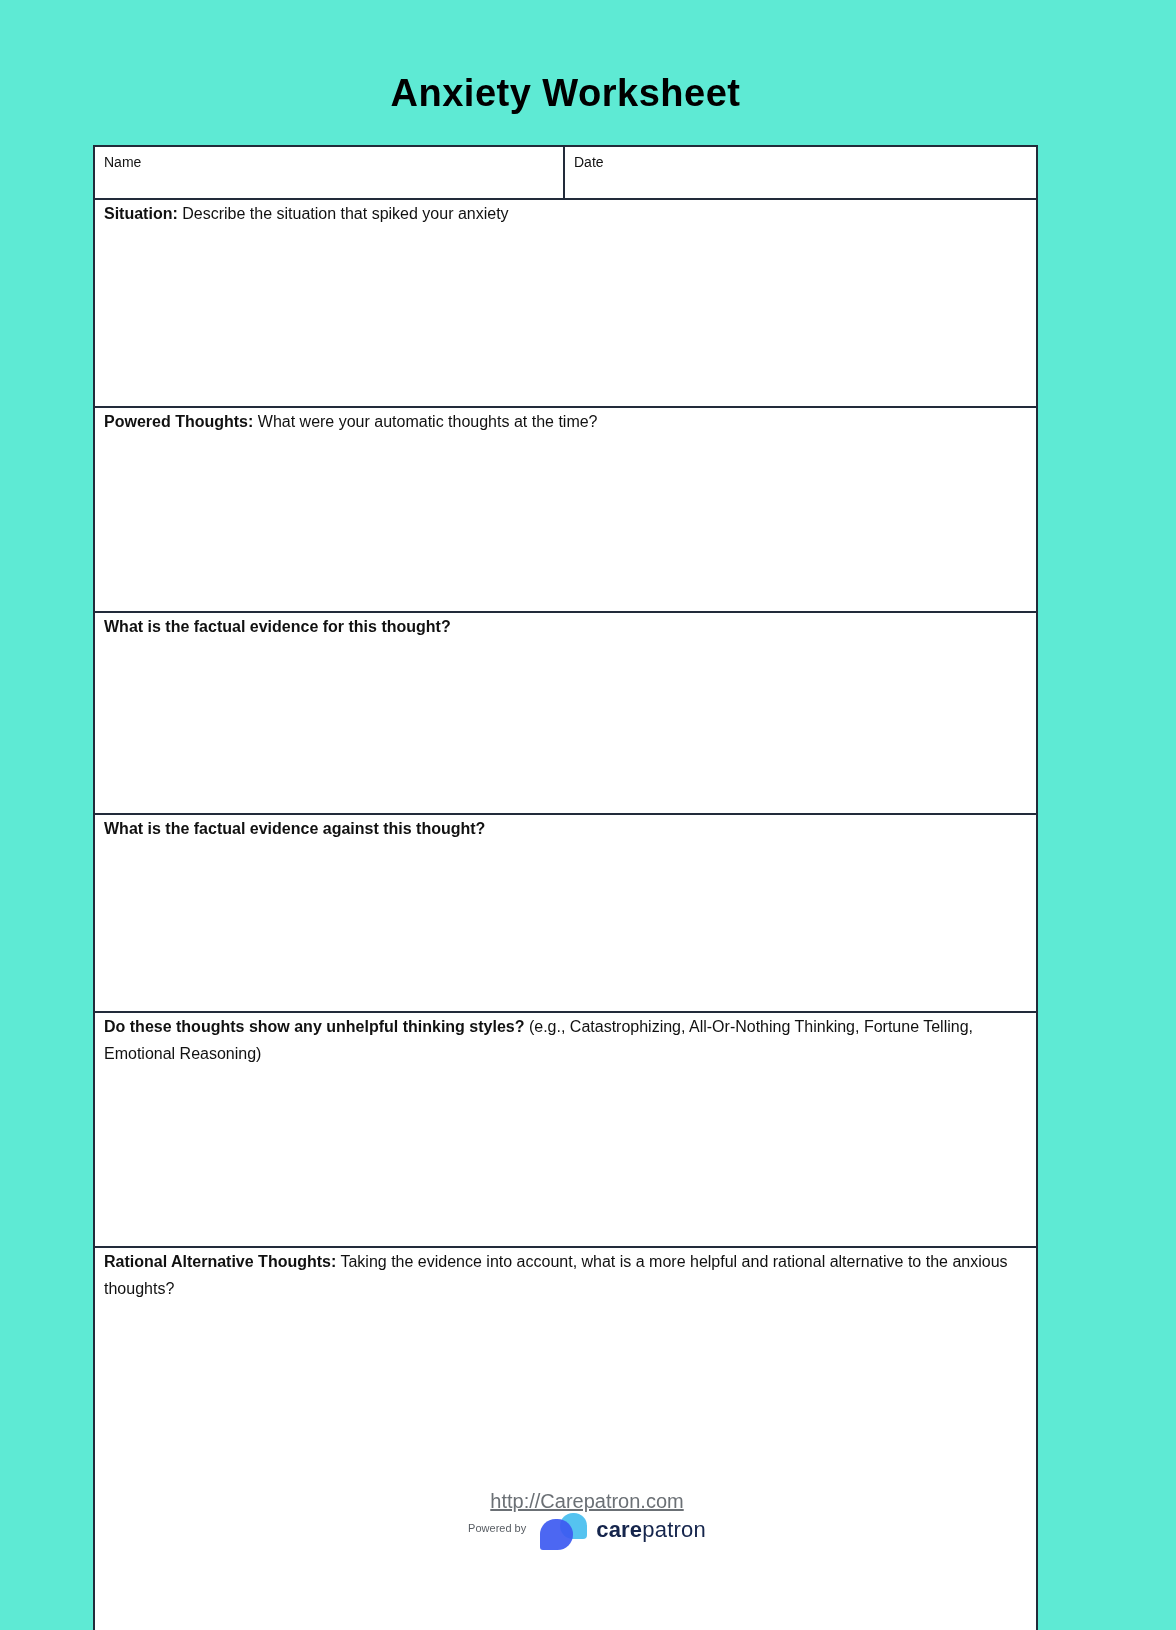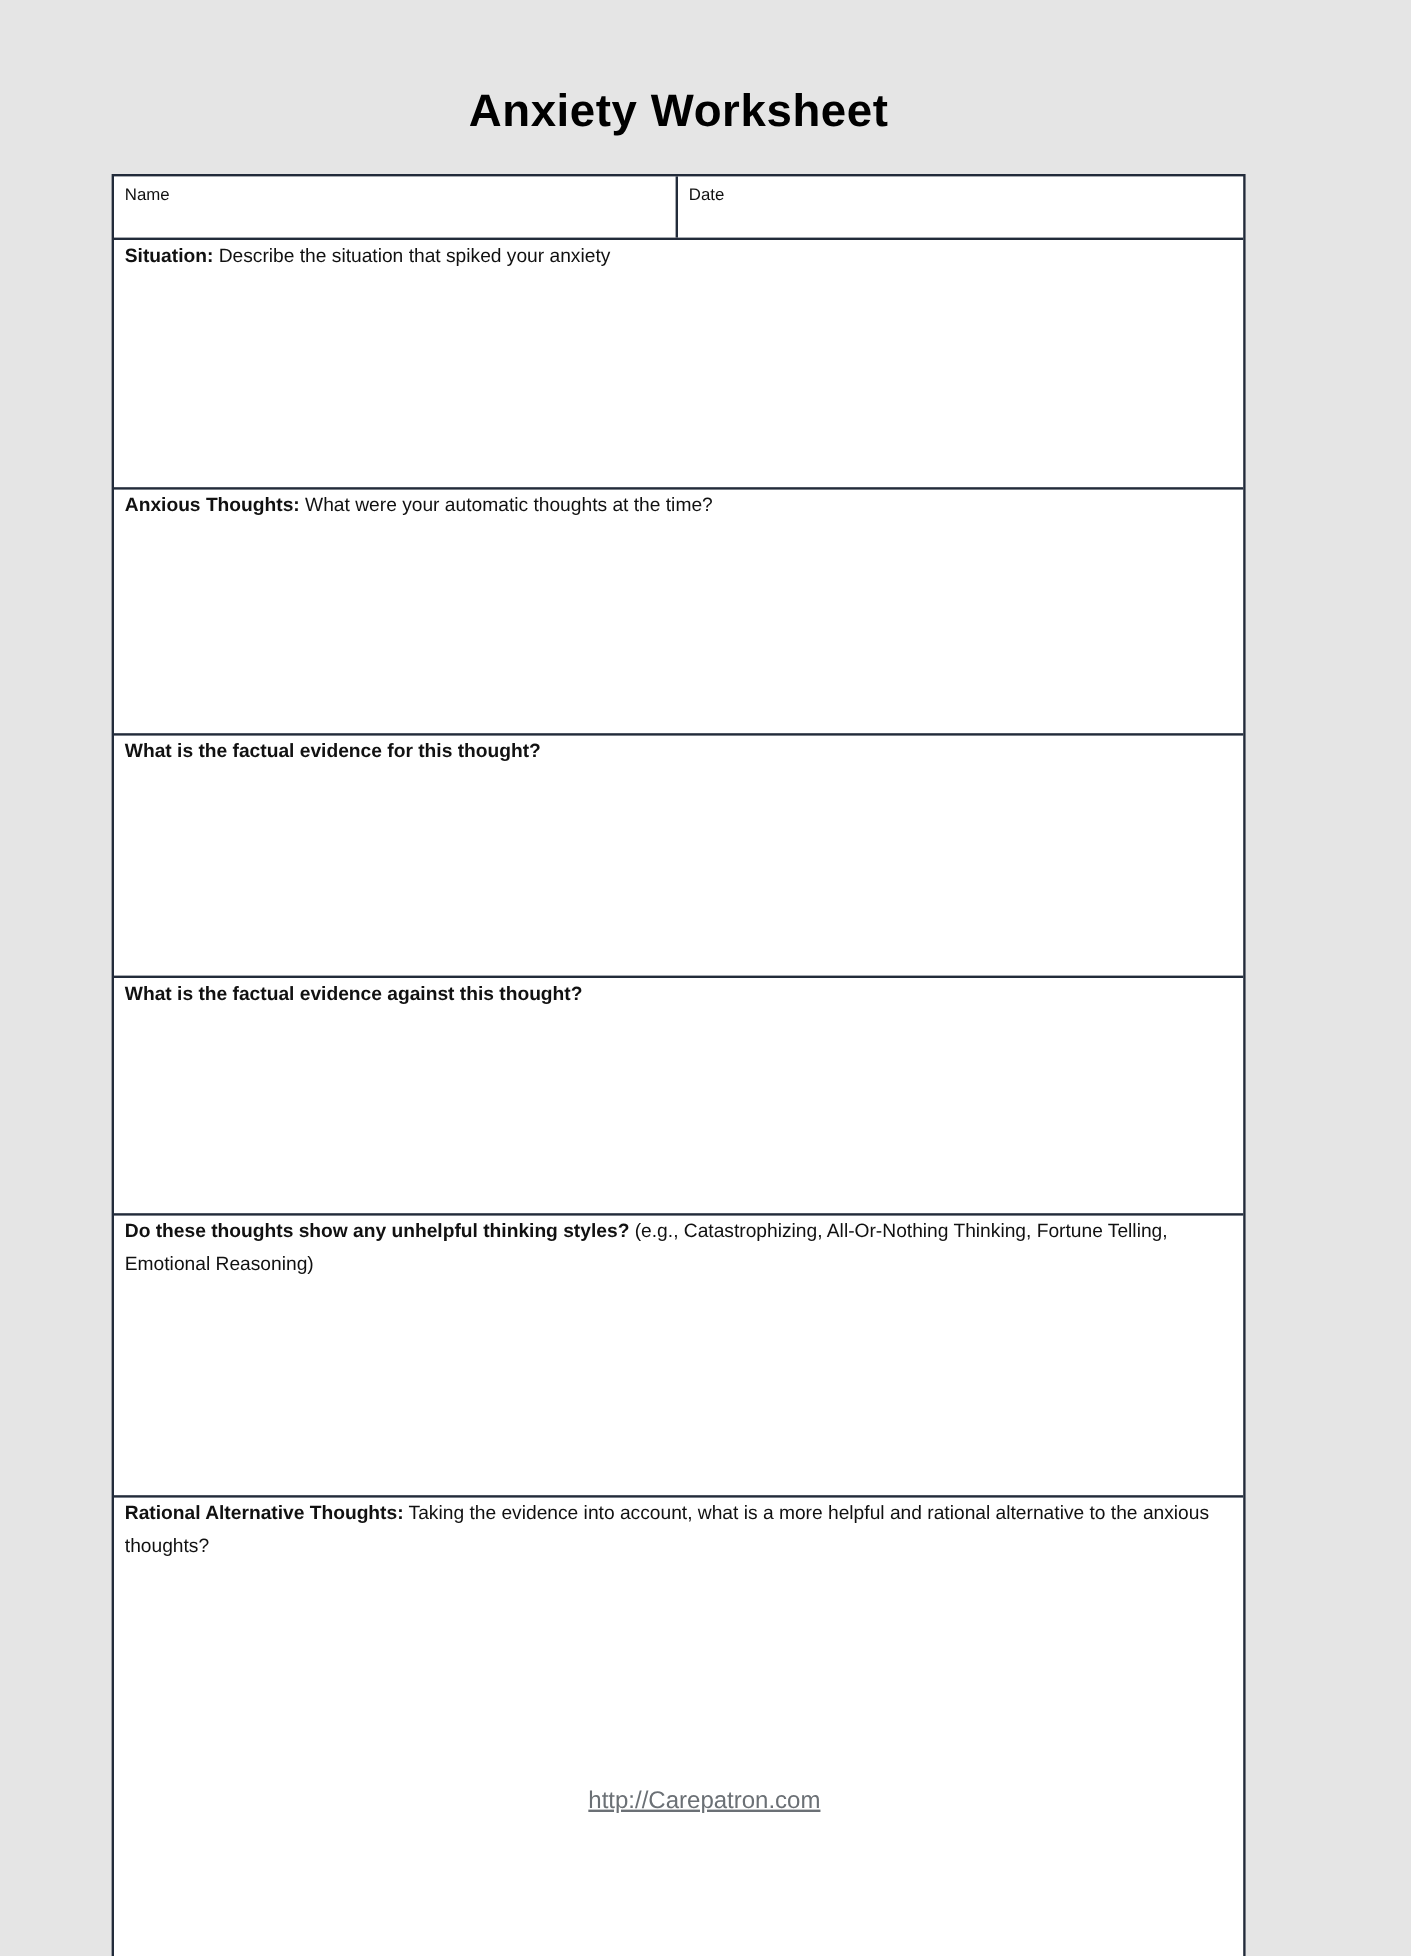--- a/index.html
+++ b/index.html
@@ -14,21 +14,21 @@
   * { margin: 0; padding: 0; box-sizing: border-box; }
   html, body { background: #ffffff; }
   body {
     font-family: "Liberation Sans", sans-serif;
     color: var(--text);
   }
   .page {
     position: relative;
     width: 1176px;
     height: 1630px;
-    background: #e5e5e5;
+    background: #5eead4;
     overflow: hidden;
   }
   .page-title {
     position: absolute;
     top: 72px;
     left: 93px;
     width: 945px;
     text-align: center;
     font-size: 38px;
     font-weight: bold;
@@ -162,21 +162,21 @@
     <div class="row r-situation">
       <p class="section-text">
         <span class="heading">Situation:</span>
         <span class="desc">Describe the situation that spiked your anxiety</span>
       </p>
       <div class="fill-area"></div>
     </div>
 
     <div class="row r-anxious">
       <p class="section-text">
-        <span class="heading">Anxious Thoughts:</span>
+        <span class="heading">Powered Thoughts:</span>
         <span class="desc">What were your automatic thoughts at the time?</span>
       </p>
       <div class="fill-area"></div>
     </div>
 
     <div class="row r-evidence-for">
       <p class="section-text">
         <span class="heading">What is the factual evidence for this thought?</span>
         <span class="desc"></span>
       </p>
@@ -204,15 +204,25 @@
         <span class="heading">Rational Alternative Thoughts:</span>
         <span class="desc">Taking the evidence into account, what is a more helpful and rational alternative to the anxious thoughts?</span>
       </p>
       <div class="fill-area"></div>
     </div>
 
   </div>
 
   <div class="footer">
     <a class="site-link">http://Carepatron.com</a>
+    <div class="brand">
+      <span class="powered">Powered by</span>
+      <span class="bubbles">
+        <span class="bubble bubble-light"></span>
+        <span class="bubble bubble-dark"></span>
+      </span>
+      <span class="brand-text">
+        <span class="bold">care</span><span>patron</span>
+      </span>
+    </div>
   </div>
 
 </div>
 
 </body></html>

